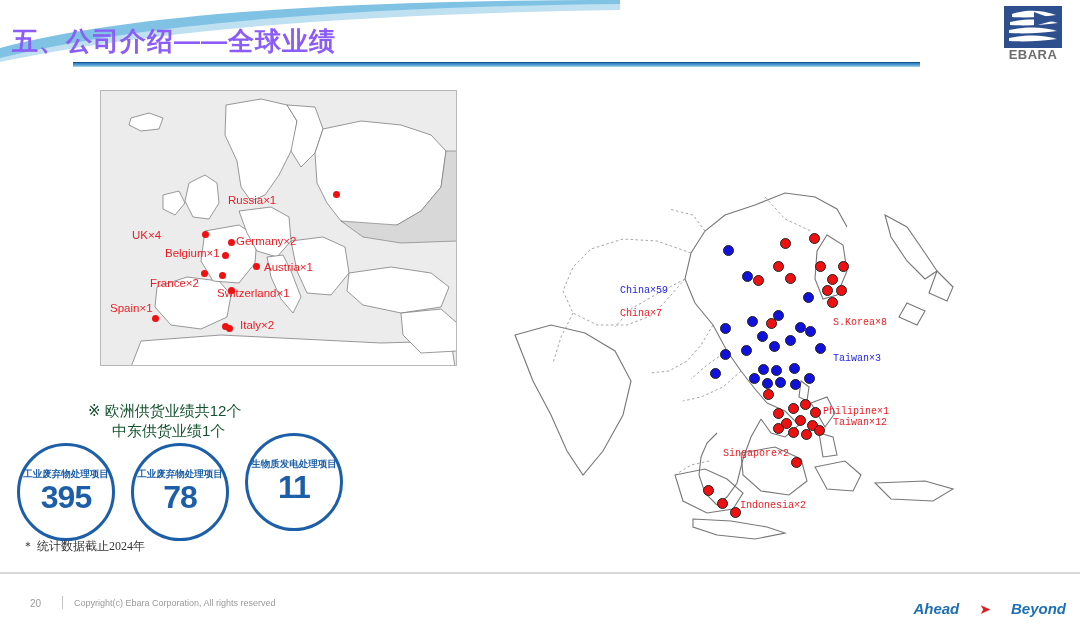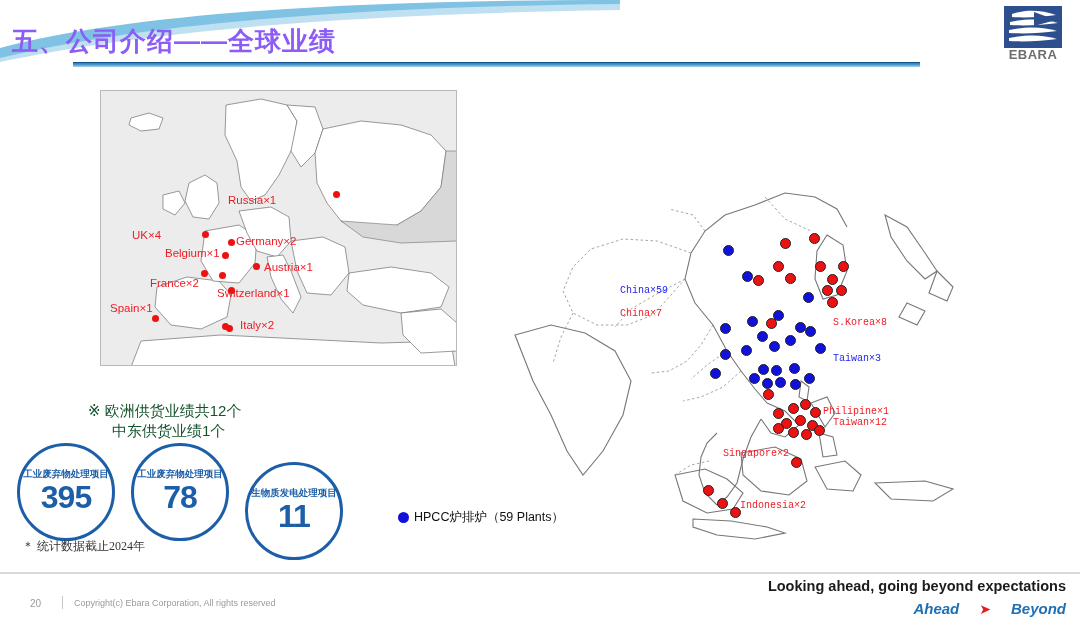--- a/index.html
+++ b/index.html
@@ -53,21 +53,21 @@
   
   .stat{
     position:absolute;width:98px;height:98px;border-radius:50%;
     border:3px solid #1c5fa8;background:#fff;box-sizing:border-box;
     display:flex;flex-direction:column;align-items:center;justify-content:center;
   }
   .stat .cap{font-size:9.5px;font-weight:bold;color:#1c5fa8;white-space:nowrap;line-height:11px;}
   .stat .num{font-size:32px;font-weight:bold;color:#1c5fa8;line-height:40px;margin-top:-2px;letter-spacing:-1px;}
   #stat0{left:17px;top:443px;}
   #stat1{left:131px;top:443px;}
-  #stat2{left:245px;top:462px;}
+  #stat2{left:245px;top:433px;}
 
   .footnote{position:absolute;left:22px;top:538px;font-size:12px;color:#333;font-family:"Liberation Serif",serif;}
 
   
   .asia-map{position:absolute;left:455px;top:175px;width:620px;height:380px;}
   .asia-map svg{position:absolute;left:0;top:0;}
   .asia-label{position:absolute;font-size:10px;white-space:nowrap;font-family:Liberation Mono, monospace;}
   .asia-label.red{color:#ee1c24;}
   .asia-label.blue{color:#2222ee;}
 
@@ -292,30 +292,25 @@
       <div class="dot red" style="left: 801px; top: 429px; width: 11px; height: 11px; border: 1px solid rgb(34, 34, 34); box-sizing: border-box;"></div>
       <div class="dot red" style="left: 814px; top: 425px; width: 11px; height: 11px; border: 1px solid rgb(34, 34, 34); box-sizing: border-box;"></div>
       <div class="dot red" style="left: 773px; top: 423px; width: 11px; height: 11px; border: 1px solid rgb(34, 34, 34); box-sizing: border-box;"></div>
       <div class="dot red" style="left: 791px; top: 457px; width: 11px; height: 11px; border: 1px solid rgb(34, 34, 34); box-sizing: border-box;"></div>
       <div class="dot red" style="left: 703px; top: 485px; width: 11px; height: 11px; border: 1px solid rgb(34, 34, 34); box-sizing: border-box;"></div>
       <div class="dot red" style="left: 717px; top: 498px; width: 11px; height: 11px; border: 1px solid rgb(34, 34, 34); box-sizing: border-box;"></div>
       <div class="dot red" style="left: 730px; top: 507px; width: 11px; height: 11px; border: 1px solid rgb(34, 34, 34); box-sizing: border-box;"></div>
     </div>
 
   <div class="legend">
-    <div class="legend-row">
-      <span class="legend-bullet" id="lg0" style="background: rgb(17, 17, 221);"></span>
-      <span>HPCC炉排炉（59 Plants）</span>
-    </div>
   </div>
 
   <div class="footer-rule"></div>
   <div class="pagenum">20</div>
   <div class="copy-sep"></div>
   <div class="copyright">Copyright(c) Ebara Corporation, All rights reserved</div>
-  <div class="tagline">Looking ahead, going beyond expectations</div>
   <div class="ab">
     <span>Ahead</span>
     <span class="arrow">➤</span>
     <span>Beyond</span>
   </div>
 
 </div>
 
 </body></html>

